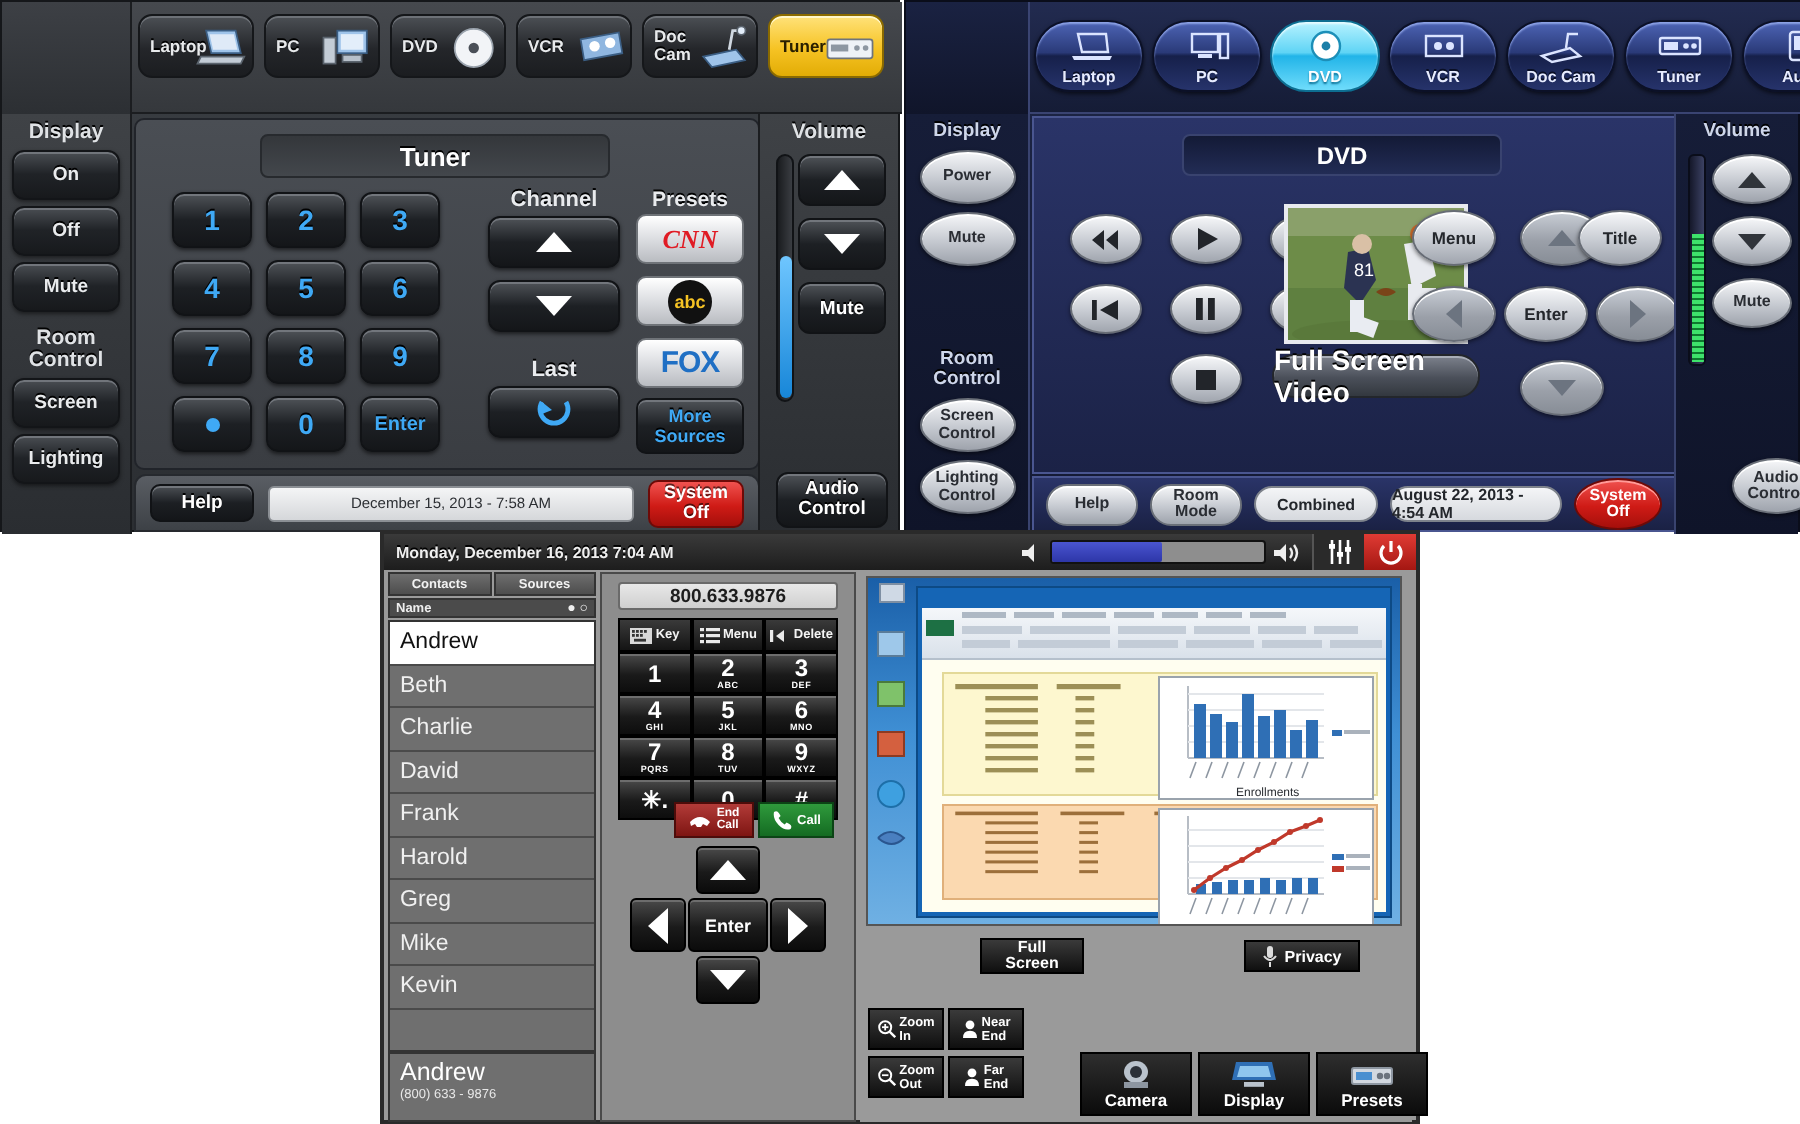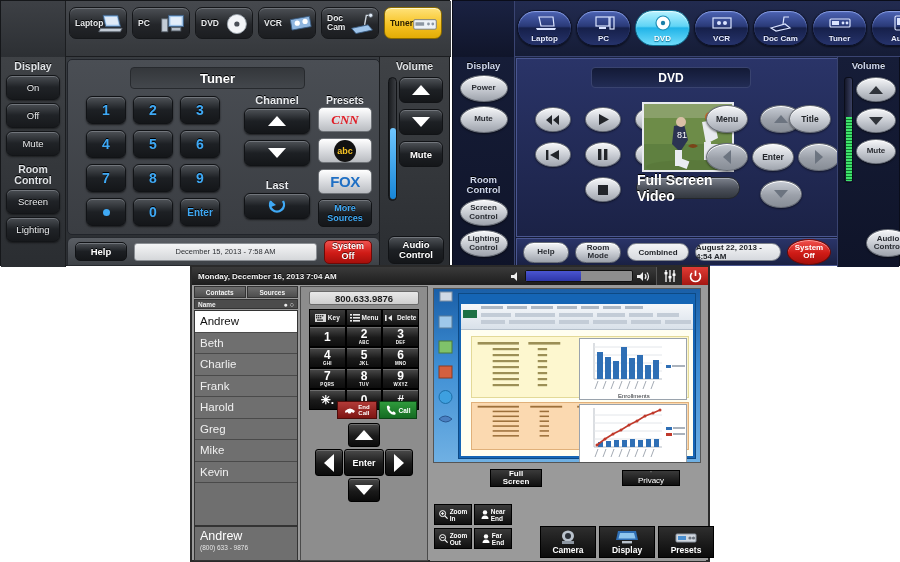--- a/index.html
+++ b/index.html
@@ -60,21 +60,21 @@
     background: linear-gradient(#3f4246,#2a2d31);
     border-left: 1px solid #1b1d20;
   }
   .grp-hdr {
     color: #dfe2e5; font-size: 10.5px; font-weight: bold; text-align: center;
     text-shadow: 0 -1px 0 #000; line-height: 11px; margin-bottom: 2px;
   }
   .dkbtn {
     background: linear-gradient(#4a4e53,#202327 48%,#17191c);
     border: 1px solid #131518; border-radius: 6px;
-    color: #e9ebed; font-size: 9.5px; font-weight: normal;
+    color: #e9ebed; font-size: 9.5px; font-weight: bold;
     text-align: center; text-shadow: 0 -1px 0 #000;
     box-shadow: inset 0 1px 0 #71757b, 0 1px 2px rgba(0,0,0,.5);
     display: flex; align-items: center; justify-content: center;
     line-height: 10px; white-space: pre-line;
   }
   .p1-left .dkbtn { width: 54px; height: 25px; margin: 3px auto; }
   .p1-main {
     position: absolute; left: 66px; top: 58px; width: 313px; height: 176px;
     background: linear-gradient(#4a4e54,#3a3d42);
     border: 1px solid #21242a; border-radius: 5px;
@@ -477,22 +477,22 @@
   .fullscreen-btn {
     position: absolute; left: 60px; top: 183px; width: 52px; height: 18px;
     background: linear-gradient(#3a3a3a,#0f0f0f); border: 1px solid #000;
     color: #fff; font-size: 8px; font-weight: bold;
     display: flex; align-items: center; justify-content: center;
     text-align: center; line-height: 8.5px; white-space: pre-line;
   }
   .privacy-btn {
     position: absolute; left: 192px; top: 184px; width: 58px; height: 16px;
     background: linear-gradient(#3a3a3a,#0f0f0f); border: 1px solid #000;
-    color: #fff; font-size: 8px; font-weight: normal;
-    display: flex; align-items: center; justify-content: center; gap: 3px; flex-direction: column;
+    color: #fff; font-size: 8px; font-weight: bold;
+    display: flex; align-items: center; justify-content: center; gap: 3px;
   }
   .zgrid { position: absolute; left: 4px; top: 218px; }
   .zbtn {
     width: 38px; height: 21px; background: linear-gradient(#3a3a3a,#0f0f0f);
     border: 1px solid #000; color: #fff; font-size: 6.5px; font-weight: bold;
     display: flex; align-items: center; justify-content: center; gap: 2px;
     line-height: 7px; white-space: pre-line;
   }
   .bigbtn {
     width: 56px; height: 32px; background: linear-gradient(#2e2e2e,#0b0b0b);
@@ -892,20 +892,21 @@
 
   <div class="namehdr">
     <span>Name</span>
     <span style="margin-left:auto;font-size:7px">● ○</span>
   </div>
 
   <div class="contactlist">
     <div class="contact sel">Andrew</div>
     <div class="contact">Beth</div>
     <div class="contact">Charlie</div>
+    <div class="contact">David</div>
     <div class="contact">Frank</div>
     <div class="contact">Harold</div>
     <div class="contact">Greg</div>
     <div class="contact">Mike</div>
     <div class="contact">Kevin</div>
   </div>
 
   <div class="contactfooter">
     <div class="cf-name">Andrew</div>
     <div class="cf-num">(800) 633 - 9876</div>

